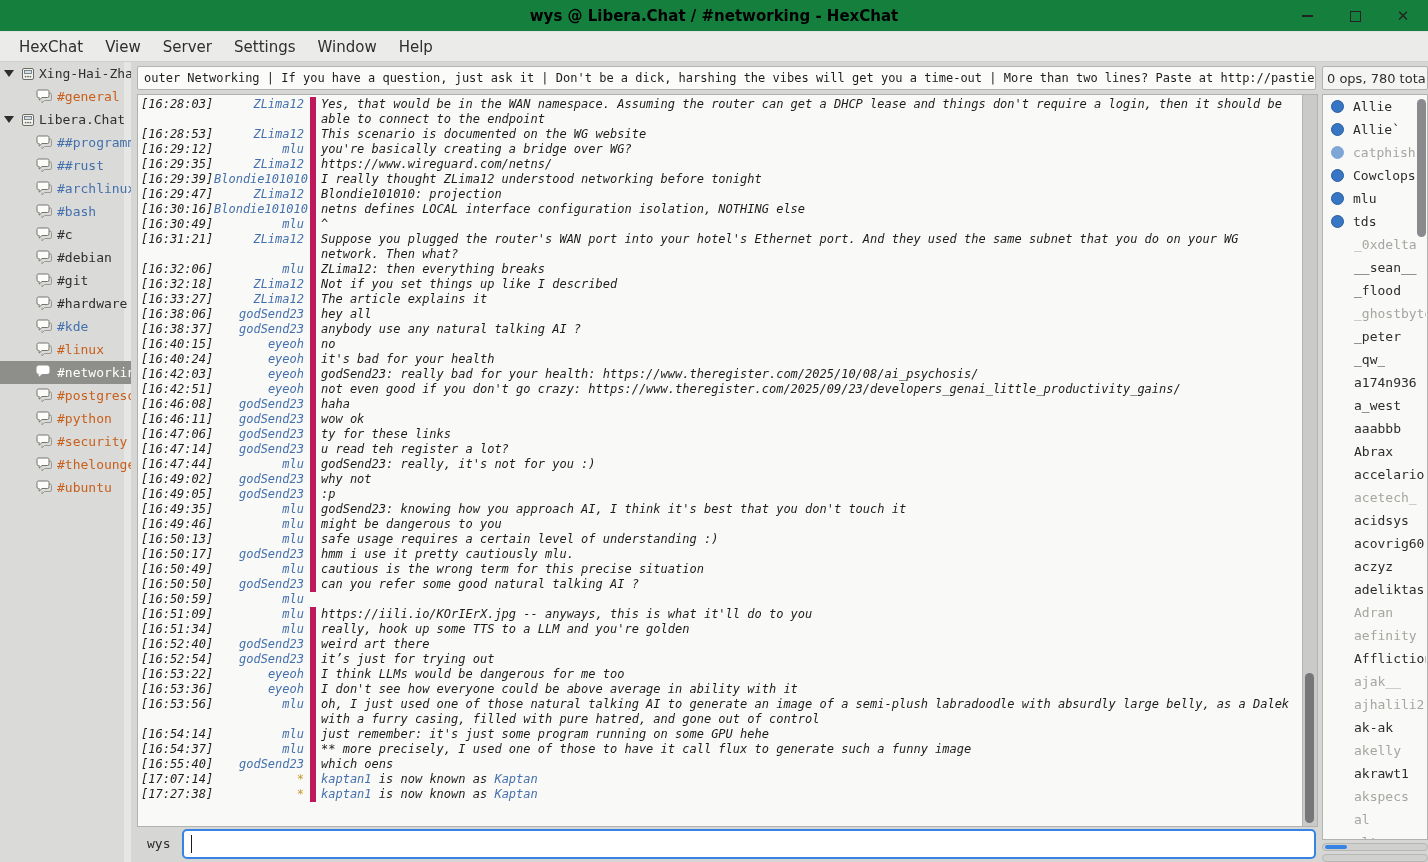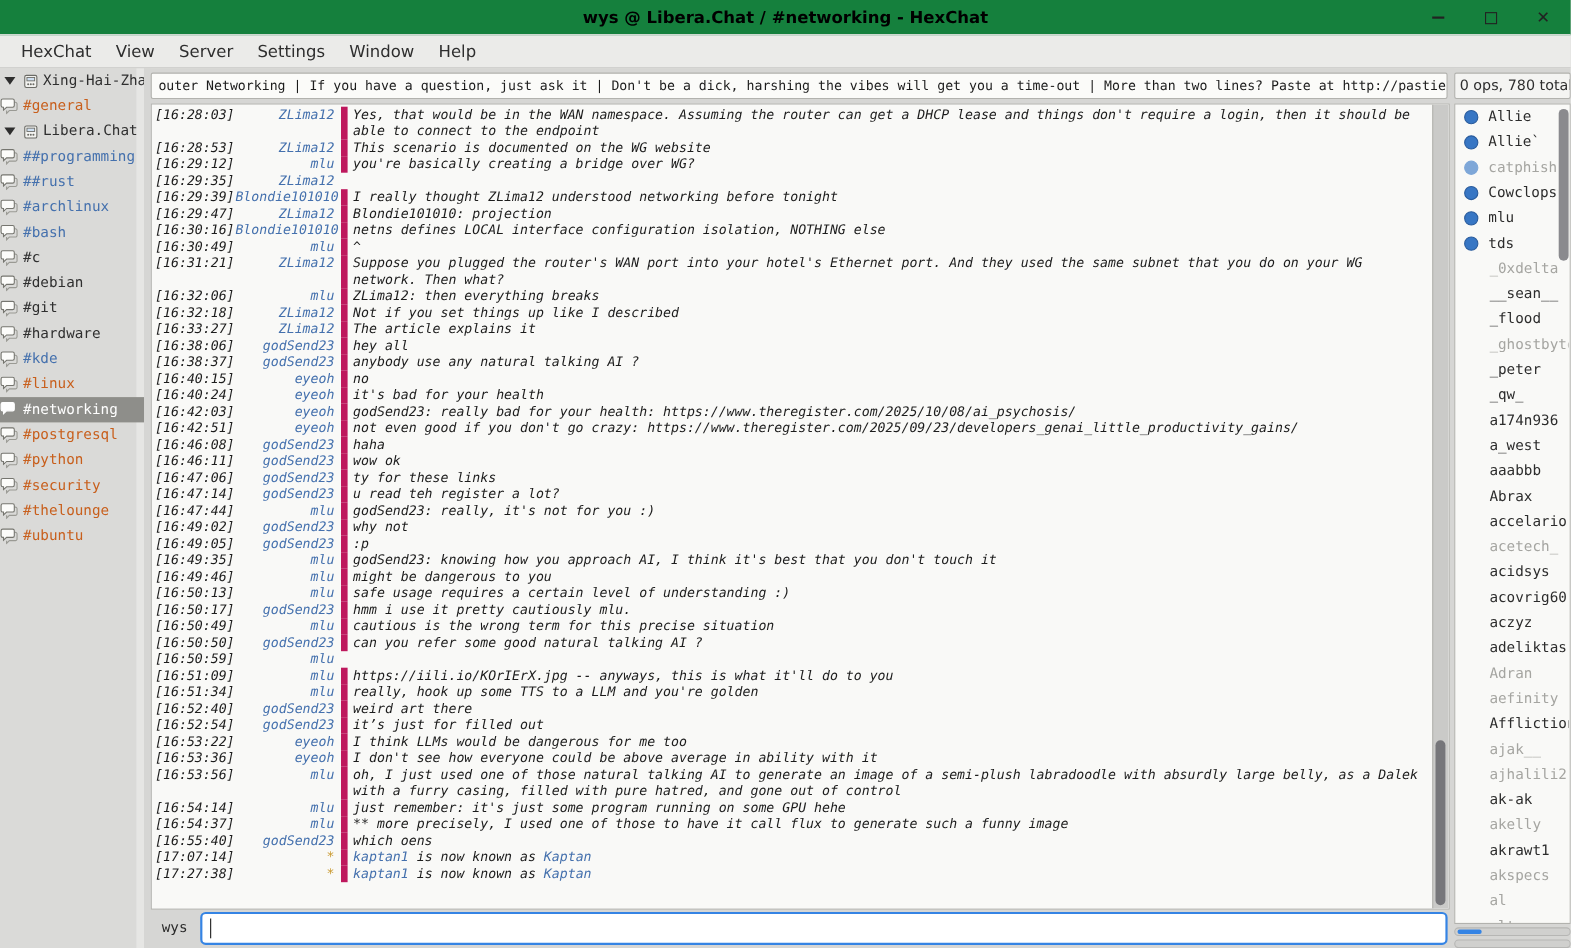--- a/index.html
+++ b/index.html
@@ -22,21 +22,21 @@
   
   .content { display:flex; height:800px; }
   .divider-v { width:6px; background:#d6d6d4; }
   .divider-v2 { width:4px; background:#d6d6d4; }
 
   
   .sidebar { width:131px; background:#dadad8; position:relative; overflow:hidden; font-family:"DejaVu Sans Mono","Liberation Mono",monospace; }
   .sidebar-scroll-track { position:absolute; right:0; top:0; width:7px; height:100%; background:#e6e6e4; border-left:1px solid #cccccа; }
   .tree-row { height:23px; display:flex; align-items:center; font-size:13px; white-space:nowrap; overflow:hidden; position:relative; }
   .tree-row.server { padding-left:4px; }
-  .tree-row.channel { }
+  .tree-row.channel { padding-left:36px; }
   .expander { width:0; height:0; border-left:5px solid transparent; border-right:5px solid transparent; border-top:7px solid #2e2e2e; margin-right:7px; flex:0 0 auto; }
   .tree-icon { margin-right:4px; flex:0 0 auto; display:inline-flex; }
   .tree-label { overflow:hidden; white-space:nowrap; }
   .c-normal  { color:#2f2f2f; }
   .c-data    { color:#4470ad; }
   .c-message { color:#c85f1c; }
   .row-selected { background:#8e8e8a; }
   .row-selected .tree-label { color:#ffffff; }
 
   
@@ -305,20 +305,21 @@
             <span class="msg-text">This scenario is documented on the WG website</span>
           </div>
           <div class="msg-row">
             <span class="msg-time">[16:29:12]</span>
             <span class="msg-nick">mlu</span>
             <span class="msg-text">you're basically creating a bridge over WG?</span>
           </div>
           <div class="msg-row">
             <span class="msg-time">[16:29:35]</span>
             <span class="msg-nick">ZLima12</span>
+            <span class="msg-text">https://www.wireguard.com/netns/</span>
           </div>
           <div class="msg-row">
             <span class="msg-time">[16:29:39]</span>
             <span class="msg-nick">Blondie101010</span>
             <span class="msg-text">I really thought ZLima12 understood networking before tonight</span>
           </div>
           <div class="msg-row">
             <span class="msg-time">[16:29:47]</span>
             <span class="msg-nick">ZLima12</span>
             <span class="msg-text">Blondie101010: projection</span>
@@ -463,21 +464,21 @@
             <span class="msg-text">really, hook up some TTS to a LLM and you're golden</span>
           </div>
           <div class="msg-row">
             <span class="msg-time">[16:52:40]</span>
             <span class="msg-nick">godSend23</span>
             <span class="msg-text">weird art there</span>
           </div>
           <div class="msg-row">
             <span class="msg-time">[16:52:54]</span>
             <span class="msg-nick">godSend23</span>
-            <span class="msg-text">it’s just for filled out</span>
+            <span class="msg-text">it’s just for trying out</span>
           </div>
           <div class="msg-row">
             <span class="msg-time">[16:53:22]</span>
             <span class="msg-nick">eyeoh</span>
             <span class="msg-text">I think LLMs would be dangerous for me too</span>
           </div>
           <div class="msg-row">
             <span class="msg-time">[16:53:36]</span>
             <span class="msg-nick">eyeoh</span>
             <span class="msg-text">I don't see how everyone could be above average in ability with it</span>

